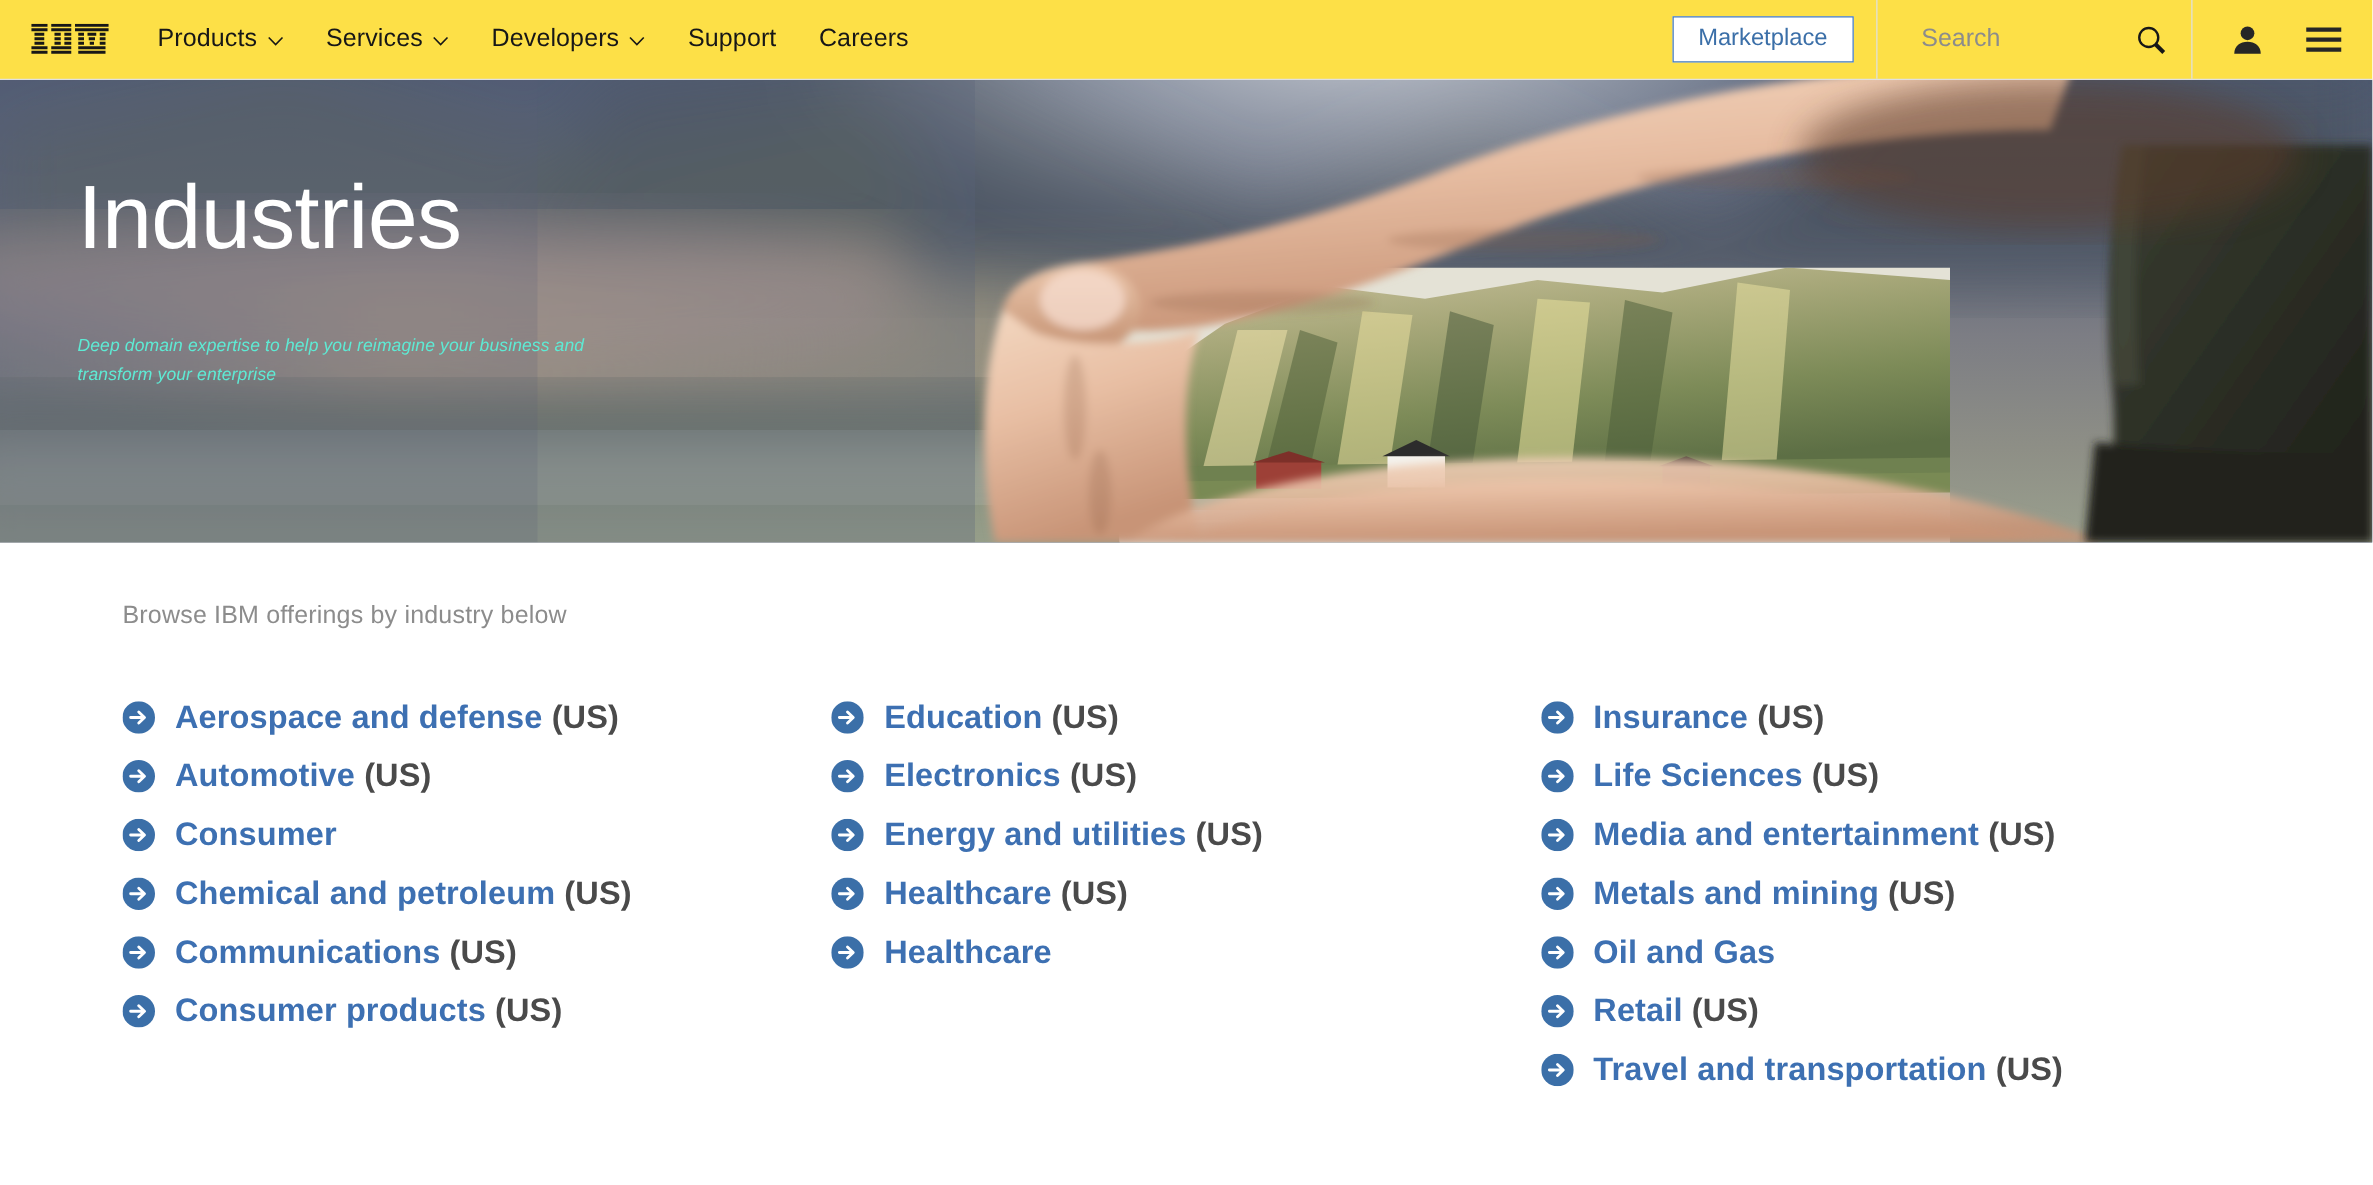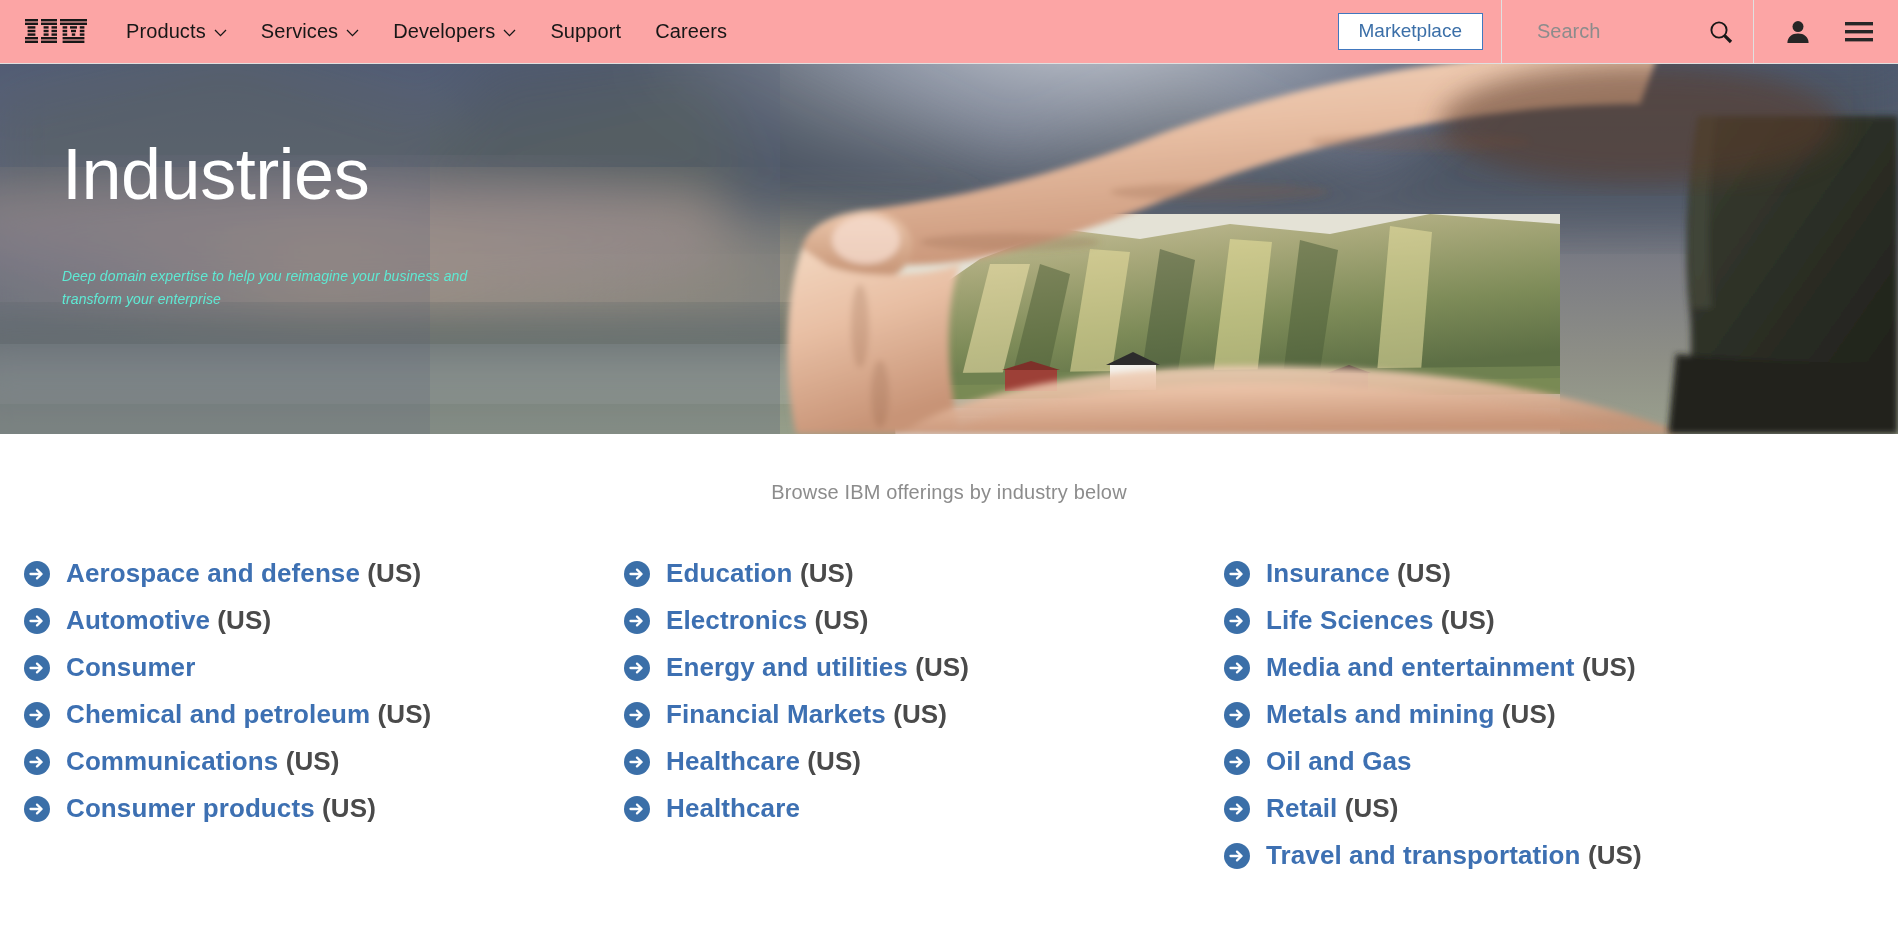--- a/index.html
+++ b/index.html
@@ -8,21 +8,21 @@
     overflow:hidden;
     background:#fff;
     font-family:"Liberation Sans", sans-serif;
     -webkit-font-smoothing:antialiased;
   }
 
   
   .masthead {
     position:relative;
     height:64px;
-    background:#fca5a5;
+    background:#fde047;
     border-bottom:1px solid #e0e0e0;
     display:flex;
     align-items:stretch;
     z-index:20;
     justify-content:flex-end;
   }
   .mh-left { display:flex; align-items:center; }
   .ibm-logo {
     width:62px; height:25px;
     margin-left:25px; margin-right:22px;
@@ -117,23 +117,22 @@
     font-size:14px;
     font-style:italic;
     line-height:1.65;
     margin-top:55px;
     max-width:460px;
     letter-spacing:0.1px;
   }
 
   
   .content {
-    padding:0 24px;
+    padding:0 98px;
     background:#fff;
-    text-align:center;
   }
   .browse-label {
     font-size:20px;
     color:#8c8c8c;
     padding-top:47px;
     letter-spacing:0.15px;
   }
   .columns {
     display:flex;
     margin-top:46px;
@@ -529,29 +528,20 @@
         </span>
         <span class="ind-text"><span>Energy and utilities</span><span class="ind-suffix"> (US)</span></span>
       </div>
       <div class="ind-row">
         <span class="ind-icon">
           <svg width="26" height="26" viewBox="0 0 26 26">
               <circle cx="13" cy="13" r="13" fill="#3b6fa8"></circle>
               <path d="M6.5 13 L17 13 M13 8.6 L17.6 13 L13 17.4" stroke="#fff" stroke-width="2.3" fill="none" stroke-linecap="round" stroke-linejoin="round"></path>
             </svg>
         </span>
-        <span class="ind-text"><span>Financial Markets</span><span class="ind-suffix"> (US)</span></span>
-      </div>
-      <div class="ind-row">
-        <span class="ind-icon">
-          <svg width="26" height="26" viewBox="0 0 26 26">
-              <circle cx="13" cy="13" r="13" fill="#3b6fa8"></circle>
-              <path d="M6.5 13 L17 13 M13 8.6 L17.6 13 L13 17.4" stroke="#fff" stroke-width="2.3" fill="none" stroke-linecap="round" stroke-linejoin="round"></path>
-            </svg>
-        </span>
         <span class="ind-text"><span>Healthcare</span><span class="ind-suffix"> (US)</span></span>
       </div>
       <div class="ind-row">
         <span class="ind-icon">
           <svg width="26" height="26" viewBox="0 0 26 26">
               <circle cx="13" cy="13" r="13" fill="#3b6fa8"></circle>
               <path d="M6.5 13 L17 13 M13 8.6 L17.6 13 L13 17.4" stroke="#fff" stroke-width="2.3" fill="none" stroke-linecap="round" stroke-linejoin="round"></path>
             </svg>
         </span>
         <span class="ind-text"><span>Healthcare</span><span class="ind-suffix"></span></span>

